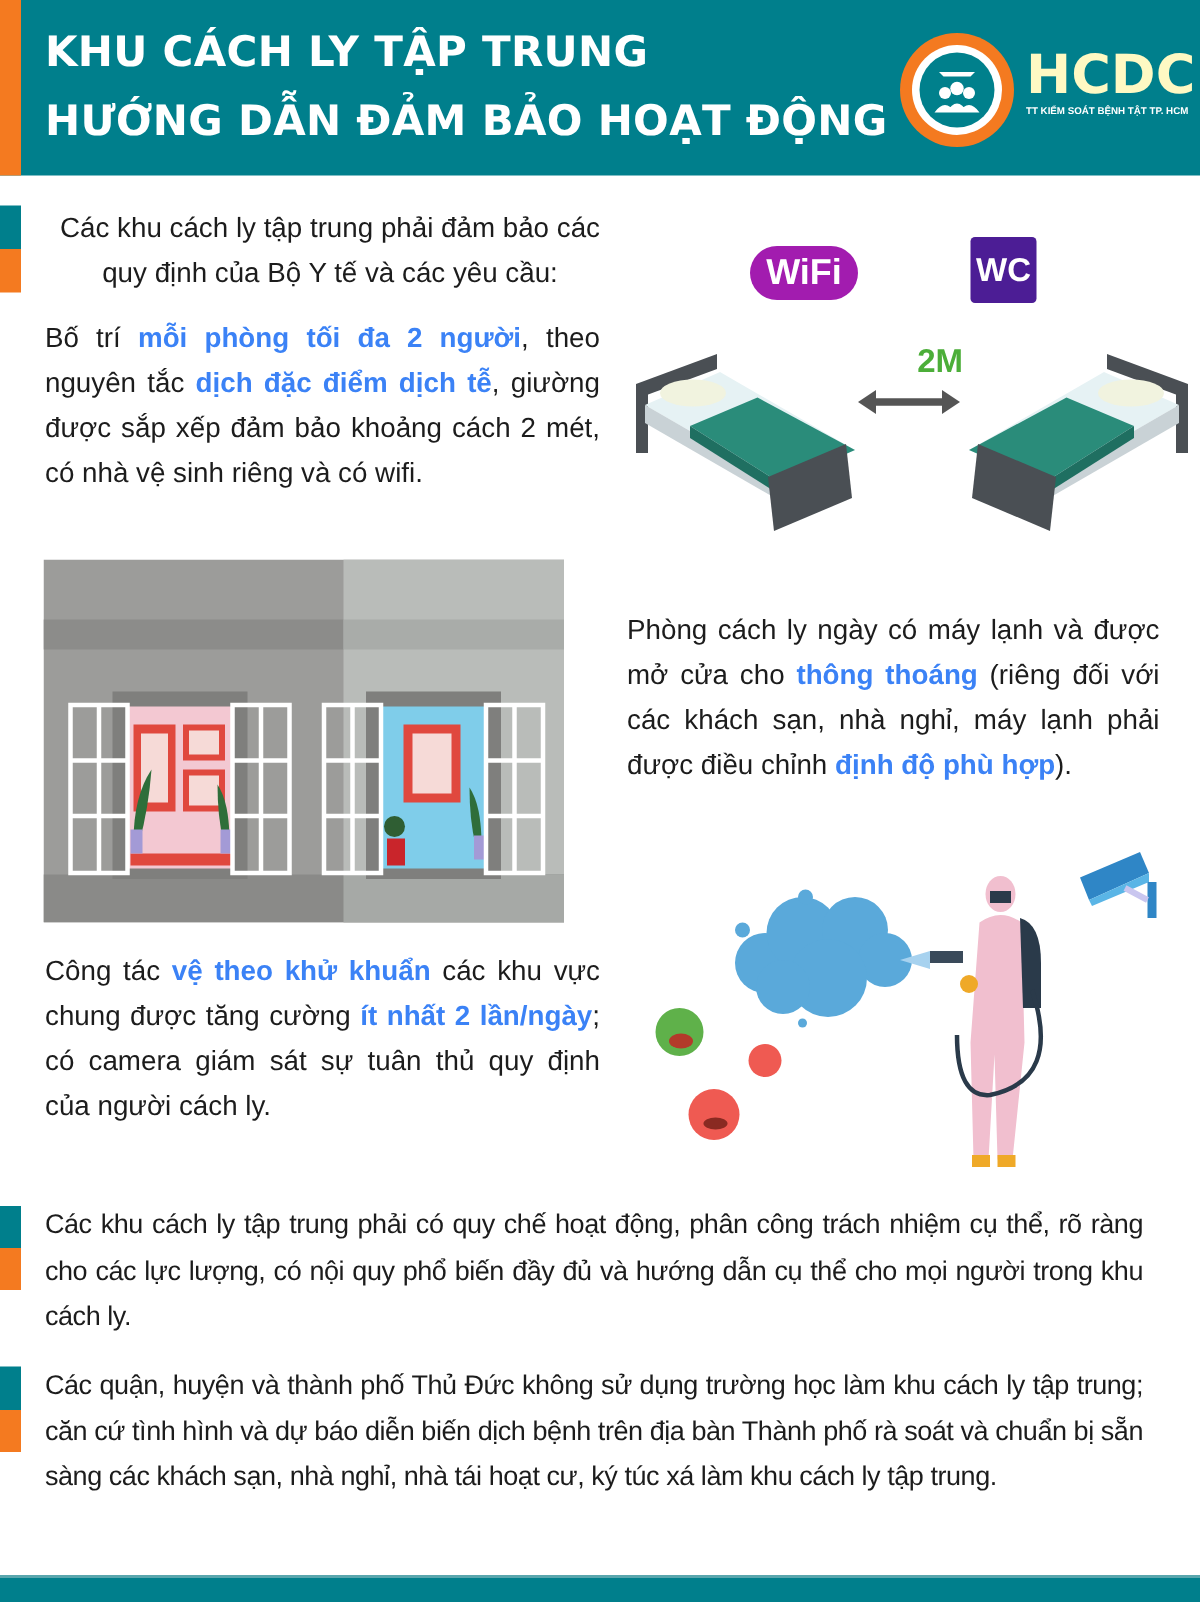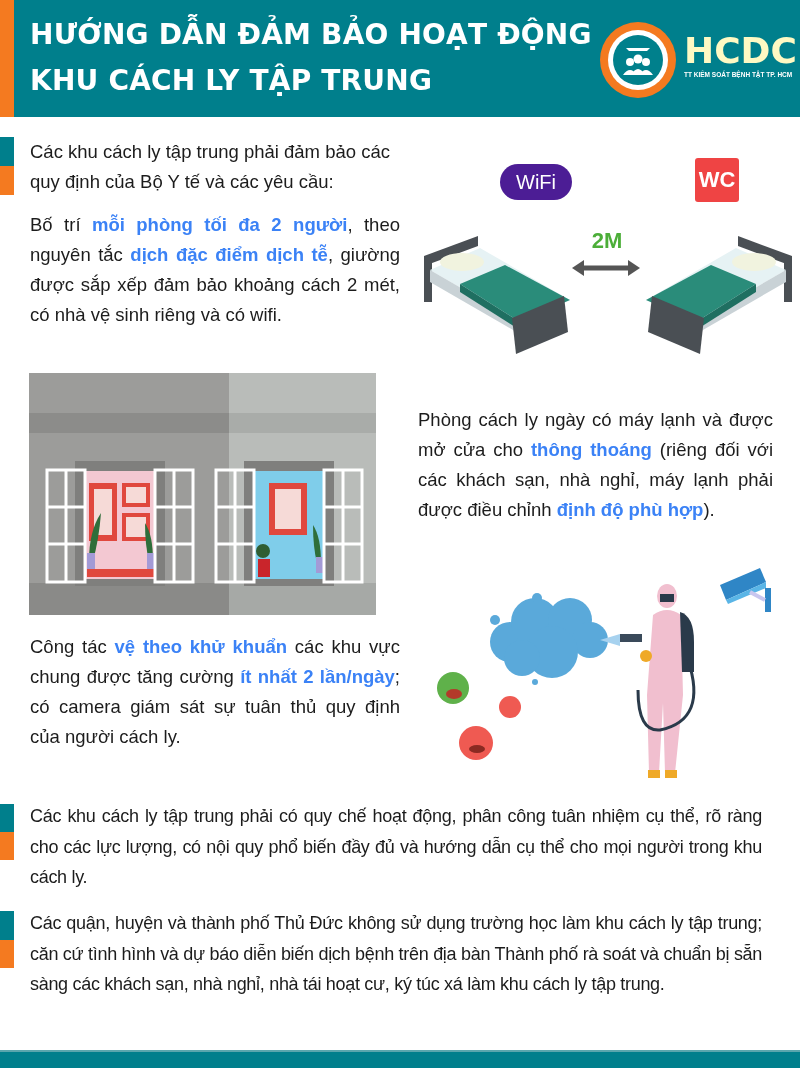--- a/index.html
+++ b/index.html
@@ -21,38 +21,38 @@
   .marker .t { height: 50%; background: #007f8c; }
   .marker .o { height: 50%; background: #f47a20; }
 
   .para { position: absolute; font-size: 18.5px; line-height: 30px; color: #1c1c1c; text-align: justify; }
   .hl { color: #3b82f6; font-weight: bold; }
   .para.left { left: 30px; width: 370px; }
   .para.wide { left: 30px; width: 732px; font-size: 18px; line-height: 30.5px; letter-spacing: -0.3px; }
 
   
   .bed-illus { position: absolute; left: 420px; top: 150px; width: 380px; height: 205px; }
-  .wifi { position: absolute; left: 80px; top: 14px; width: 72px; height: 36px; background: #4c1d95; border-radius: 18px; color: #fff; font-weight: normal; font-size: 20px; line-height: 36px; text-align: center; }
-  .wc { position: absolute; left: 227px; top: 8px; width: 44px; height: 44px; background: #ef4444; border-radius: 3px; color: #fff; font-weight: bold; font-size: 22px; line-height: 44px; text-align: center; margin-left: 48px; }
-  .dist { position: absolute; left: 152px; top: 78px; width: 70px; text-align: center; color: #4cae39; font-weight: bold; font-size: 22px; }
+  .wifi { position: absolute; left: 80px; top: 14px; width: 72px; height: 36px; background: #a21caf; border-radius: 18px; color: #fff; font-weight: bold; font-size: 24px; line-height: 36px; text-align: center; }
+  .wc { position: absolute; left: 227px; top: 8px; width: 44px; height: 44px; background: #4c1d95; border-radius: 3px; color: #fff; font-weight: bold; font-size: 22px; line-height: 44px; text-align: center; }
+  .dist { position: absolute; left: 152px; top: 78px; width: 70px; text-align: right; color: #4cae39; font-weight: bold; font-size: 22px; }
 
   .window-illus { position: absolute; left: 29px; top: 373px; width: 347px; height: 242px; }
 
   .disinfect-illus { position: absolute; left: 420px; top: 560px; width: 380px; height: 225px; }
 
   .footer-bar { position: absolute; left: 0; top: 1050px; width: 800px; height: 18px; background: #007f8c; border-top: 2px solid #5aa6ad; }
 </style>
 </head>
 <body>
 
 <div class="header">
   <div class="accent"></div>
   <div class="title">
+    <div>KHU CÁCH LY TẬP TRUNG</div>
     <div>HƯỚNG DẪN ĐẢM BẢO HOẠT ĐỘNG</div>
-    <div>KHU CÁCH LY TẬP TRUNG</div>
   </div>
   <div class="logo">
     <div class="ring">
       <svg width="76" height="76" viewBox="0 0 76 76" style="position:absolute;left:0;top:0">
         <circle cx="38" cy="38" r="37" fill="#f47a20"></circle>
         <circle cx="38" cy="38" r="30" fill="#ffffff"></circle>
         <circle cx="38" cy="38" r="25" fill="#00808c"></circle>
         <circle cx="30" cy="40" r="4" fill="#fff"></circle>
         <circle cx="38" cy="37" r="4.5" fill="#fff"></circle>
         <circle cx="46" cy="40" r="4" fill="#fff"></circle>
@@ -62,21 +62,21 @@
     </div>
     <div class="wordmark">HCDC</div>
     <div class="subtitle">TT KIỂM SOÁT BỆNH TẬT TP. HCM</div>
   </div>
 </div>
 
 <div class="marker" style="top:137px;height:58px">
     <div class="t"></div>
     <div class="o"></div>
   </div>
-<div class="para left" style="top:137px;text-align:left;width:380px">Các khu cách ly tập trung phải đảm bảo các quy định của Bộ Y tế và các yêu cầu:</div>
+<div class="para left" style="top:137px;text-align:center;width:380px">Các khu cách ly tập trung phải đảm bảo các quy định của Bộ Y tế và các yêu cầu:</div>
 
 <div class="para left" style="top:210px">
   <span>Bố trí </span><span class="hl">mỗi phòng tối đa 2 người</span><span>, theo nguyên tắc </span><span class="hl">dịch đặc điểm dịch tễ</span><span>, giường được sắp xếp đảm bảo khoảng cách 2 mét, có nhà vệ sinh riêng và có wifi.</span>
 </div>
 
 <div class="bed-illus">
   <div class="wifi">WiFi</div>
   <div class="wc">WC</div>
   <div class="dist">2M</div>
   <svg width="380" height="205" viewBox="0 0 380 205" style="position:absolute;left:0;top:0">
@@ -219,21 +219,21 @@
       <circle cx="56" cy="183" r="17" fill="#ef5a52"></circle>
       <ellipse cx="57" cy="189" rx="8" ry="4" fill="#8a2a22"></ellipse>
     </g>
   </svg>
 </div>
 
 <div class="marker" style="top:804px;height:56px">
     <div class="t"></div>
     <div class="o"></div>
   </div>
-<div class="para wide" style="top:801px">Các khu cách ly tập trung phải có quy chế hoạt động, phân công tuân nhiệm cụ thể, rõ ràng cho các lực lượng, có nội quy phổ biến đầy đủ và hướng dẫn cụ thể cho mọi người trong khu cách ly.</div>
+<div class="para wide" style="top:801px">Các khu cách ly tập trung phải có quy chế hoạt động, phân công trách nhiệm cụ thể, rõ ràng cho các lực lượng, có nội quy phổ biến đầy đủ và hướng dẫn cụ thể cho mọi người trong khu cách ly.</div>
 
 <div class="marker" style="top:911px;height:57px">
     <div class="t"></div>
     <div class="o"></div>
   </div>
 <div class="para wide" style="top:908px">Các quận, huyện và thành phố Thủ Đức không sử dụng trường học làm khu cách ly tập trung; căn cứ tình hình và dự báo diễn biến dịch bệnh trên địa bàn Thành phố rà soát và chuẩn bị sẵn sàng các khách sạn, nhà nghỉ, nhà tái hoạt cư, ký túc xá làm khu cách ly tập trung.</div>
 
 <div class="footer-bar"></div>
 
 </body></html>

